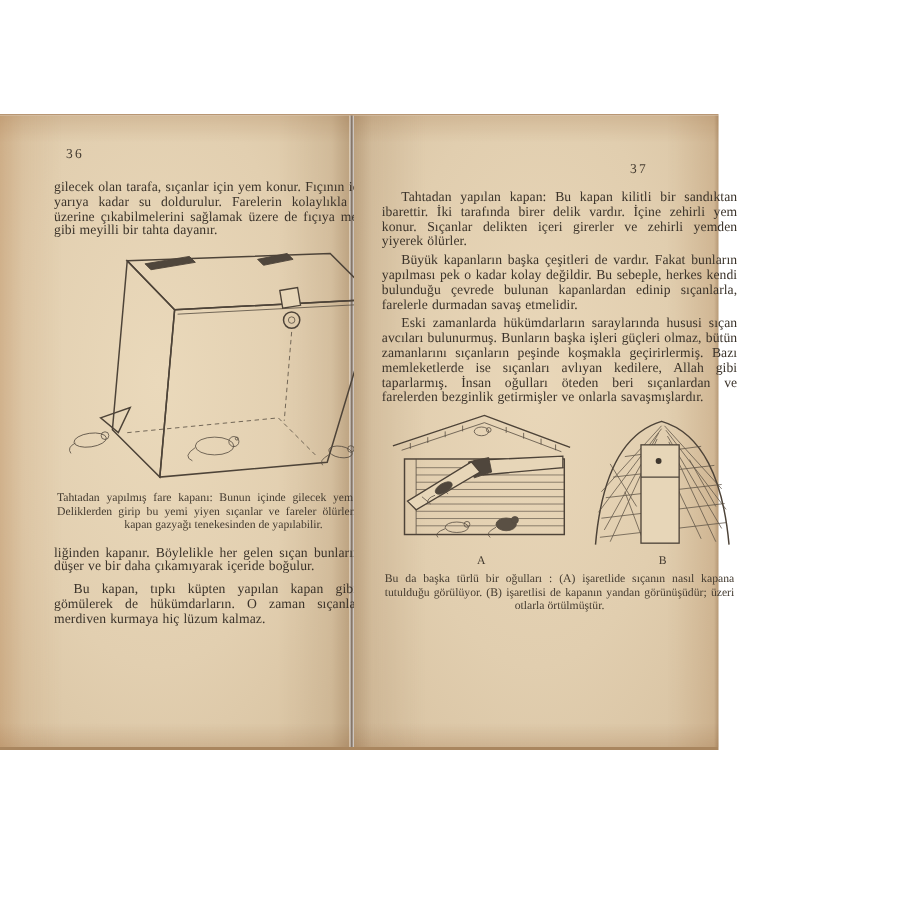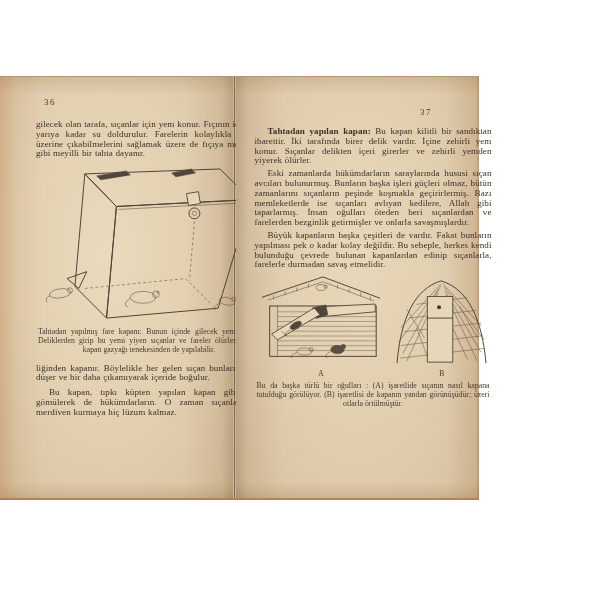--- a/index.html
+++ b/index.html
@@ -41,21 +41,21 @@
   .pagenum-left{left:44px;top:20px;}
   .pagenum-right{right:47px;top:30px;}
   .textcol{position:absolute;}
   .textcol-left{left:36px;top:43px;width:226px;}
   .textcol-right{left:19px;top:50px;width:237px;}
   p.body-para{
     margin:0 0 3px 0;font-size:9.1px;line-height:9.8px;
     text-align:justify;letter-spacing:.05px;word-spacing:.4px;
   }
   p.indent{text-indent:13px;}
-  .bold-lead{font-weight:700;}
+  .bold-lead{font-weight:400;}
   p.caption{
     margin:4px 2px 0 2px;font-size:7.8px;line-height:8.8px;
     text-align:justify;text-align-last:center;color:#45493b;color:#443b30;
   }
   .figure-left{width:210px;margin:7px auto 4px auto;}
   .figures-row{display:flex;justify-content:center;align-items:flex-end;gap:10px;margin-top:5px;}
   .fig{display:flex;flex-direction:column;align-items:center;}
   .fig-label{font-size:7.8px;margin-top:2px;color:#443b30;letter-spacing:.5px;}
   svg{display:block;}
   .sketch{stroke:#4d4338;fill:none;stroke-width:1;}
@@ -122,22 +122,22 @@
         <p class="body-para indent" style="margin-top:5px;">Bu kapan, tıpkı küpten yapılan kapan gibi yere gömülerek de hükümdarların. O zaman sıçanlar için merdiven kurmaya hiç lüzum kalmaz.</p>
       </div>
     </div>
 
     <div class="spine"></div>
 
     <div class="page page-right">
       <div class="pagenum pagenum-right">37</div>
       <div class="textcol textcol-right">
         <p class="body-para indent"><span class="bold-lead">Tahtadan yapılan kapan:</span><span> Bu kapan kilitli bir sandıktan ibarettir. İki tarafında birer delik vardır. İçine zehirli yem konur. Sıçanlar delikten içeri girerler ve zehirli yemden yiyerek ölürler.</span></p>
+        <p class="body-para indent">Büyük kapanların başka çeşitleri de vardır. Fakat bunların yapılması pek o kadar kolay değildir. Bu sebeple, herkes kendi bulunduğu çevrede bulunan kapanlardan edinip sıçanlarla, farelerle durmadan savaş etmelidir.</p>
         <p class="body-para indent">Eski zamanlarda hükümdarların saraylarında hususi sıçan avcıları bulunurmuş. Bunların başka işleri güçleri olmaz, bütün zamanlarını sıçanların peşinde koşmakla geçirirlermiş. Bazı memleketlerde ise sıçanları avlıyan kedilere, Allah gibi taparlarmış. İnsan oğulları öteden beri sıçanlardan ve farelerden bezginlik getirmişler ve onlarla savaşmışlardır.</p>
-        <p class="body-para indent">Büyük kapanların başka çeşitleri de vardır. Fakat bunların yapılması pek o kadar kolay değildir. Bu sebeple, herkes kendi bulunduğu çevrede bulunan kapanlardan edinip sıçanlarla, farelerle durmadan savaş etmelidir.</p>
 
         <div class="figures-row">
           <div class="fig">
             <svg viewBox="0 0 130 95" width="128" height="92">
 
               <polyline class="sketch" points="4,23 67,2 126,24"></polyline>
               <polyline class="sketch-thin" points="10,26 67,7 120,27"></polyline>
               <g class="sketch-thin">
                 <line x1="16" y1="21" x2="16" y2="25"></line>
                   <line x1="28" y1="17" x2="28" y2="21"></line>

